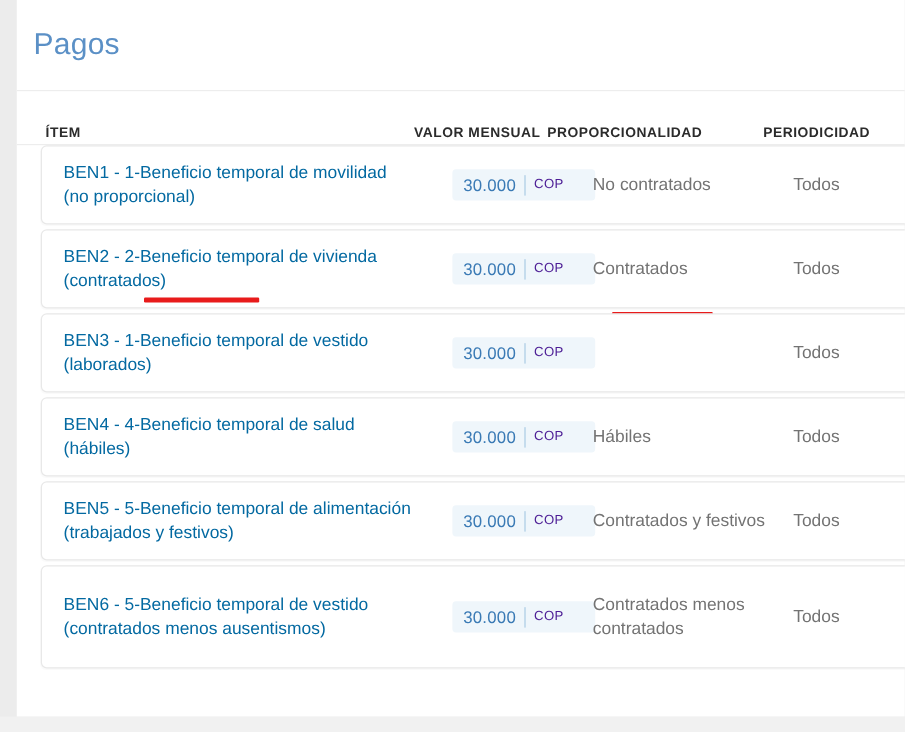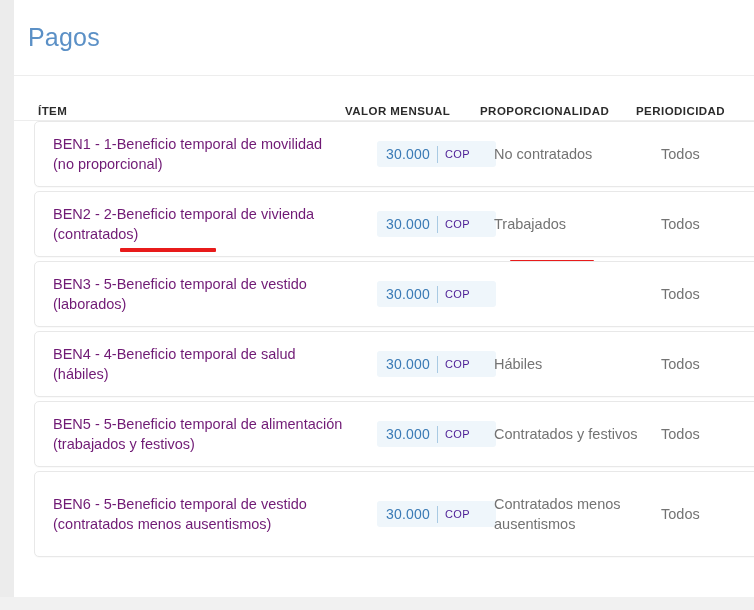--- a/index.html
+++ b/index.html
@@ -69,21 +69,21 @@
     bottom: 4px;
     font-size: 11.5px;
     letter-spacing: 0.45px;
     color: #2b2b2b;
     text-transform: uppercase;
     white-space: nowrap;
     font-weight: 700;
   }
   .ch-item  { left: 24px; }
   .ch-valor { left: 331px; }
-  .ch-prop  { left: 466px; }
+  .ch-prop  { left: 442px; }
   .ch-per   { left: 622px; }
 
   .head-rule {
     position: absolute;
     left: 0; right: 0; bottom: 0;
     height: 1px;
     background: #ededed;
   }
 
   
@@ -110,21 +110,21 @@
     position: relative;
     font-size: 14.5px;
     color: #737373;
     line-height: 20px;
   }
 
   .c-item {
     position: absolute;
     left: 18px;
     width: 290px;
-    color: #701a75;
+    color: #0369a1;
   }
 
   .c-valor {
     position: absolute;
     left: 342px;
   }
 
   .c-prop {
     position: absolute;
     left: 459px;
@@ -216,25 +216,25 @@
             <div class="cell c-prop"><span>No contratados</span></div>
             <div class="cell c-per"><span>Todos</span></div>
           </div>
           <div class="row">
             <div class="cell c-item"><span>BEN2 - 2-Beneficio temporal de vivienda (contratados)</span><div class="annot annot-item"></div></div>
             <div class="cell c-valor"><span class="chip">
                 <span class="amount">30.000</span>
                 <span class="sep"></span>
                 <span class="cur">COP</span>
               </span></div>
-            <div class="cell c-prop"><span>Trabajados</span><div class="annot annot-prop"></div></div>
-            <div class="cell c-per"><span>Todos</span></div>
-          </div>
-          <div class="row">
-            <div class="cell c-item"><span>BEN3 - 5-Beneficio temporal de vestido (laborados)</span></div>
+            <div class="cell c-prop"><span>Contratados</span><div class="annot annot-prop"></div></div>
+            <div class="cell c-per"><span>Todos</span></div>
+          </div>
+          <div class="row">
+            <div class="cell c-item"><span>BEN3 - 1-Beneficio temporal de vestido (laborados)</span></div>
             <div class="cell c-valor"><span class="chip">
                 <span class="amount">30.000</span>
                 <span class="sep"></span>
                 <span class="cur">COP</span>
               </span></div>
             <div class="cell c-per"><span>Todos</span></div>
           </div>
           <div class="row">
             <div class="cell c-item"><span>BEN4 - 4-Beneficio temporal de salud (hábiles)</span></div>
             <div class="cell c-valor"><span class="chip">
@@ -255,20 +255,20 @@
             <div class="cell c-prop"><span>Contratados y festivos</span></div>
             <div class="cell c-per"><span>Todos</span></div>
           </div>
           <div class="row tall">
             <div class="cell c-item"><span>BEN6 - 5-Beneficio temporal de vestido (contratados menos ausentismos)</span></div>
             <div class="cell c-valor"><span class="chip">
                 <span class="amount">30.000</span>
                 <span class="sep"></span>
                 <span class="cur">COP</span>
               </span></div>
-            <div class="cell c-prop"><span>Contratados menos ausentismos</span></div>
+            <div class="cell c-prop"><span>Contratados menos contratados</span></div>
             <div class="cell c-per"><span>Todos</span></div>
           </div>
         </div>
 
     </div>
   </div>
 </div>
 
 </body></html>

